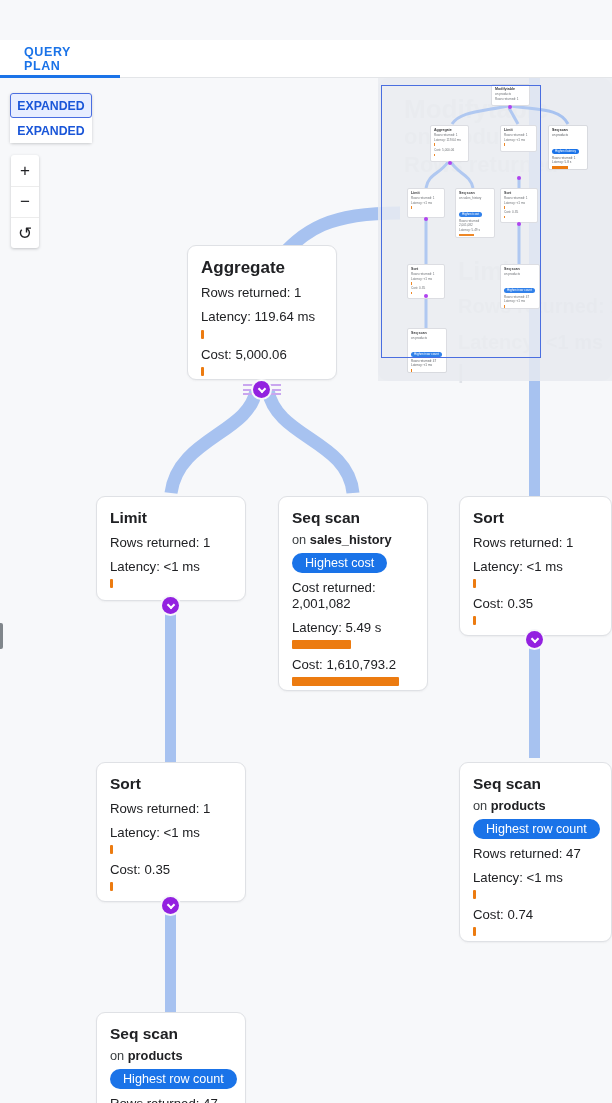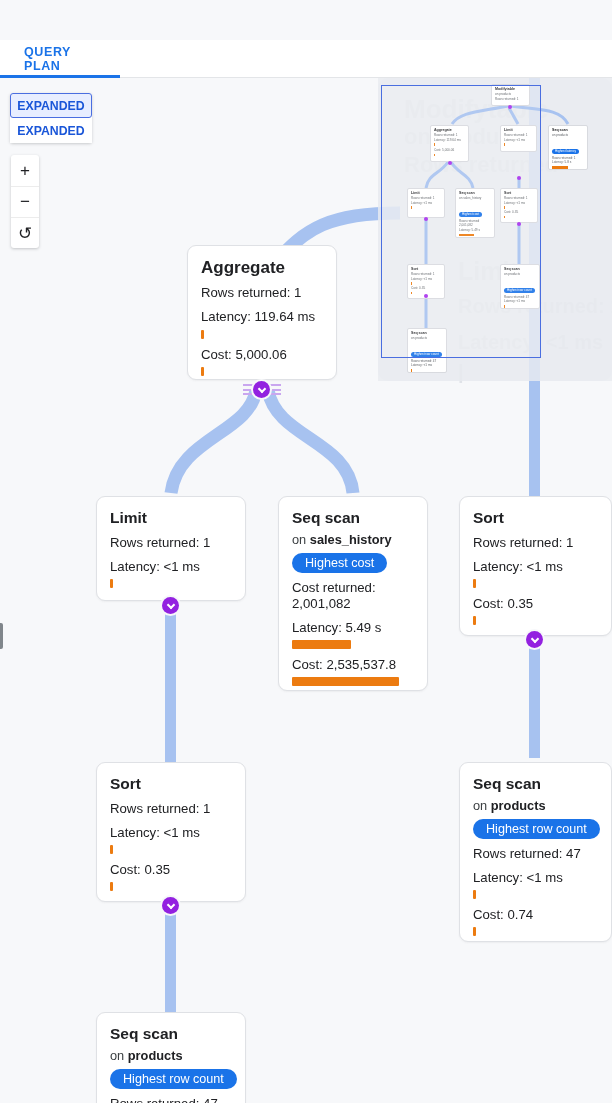--- a/index.html
+++ b/index.html
@@ -219,21 +219,21 @@
     </div>
 
     <div class="node" style="left:278px; top:418px; width:150px; height:195px;">
       <div class="node-title">Seq scan</div>
       <div class="node-sub"><span>on </span><b>sales_history</b></div>
       <div class="badge">Highest cost</div>
       <div class="metric first">Cost returned:</div>
       <div class="metric" style="margin-top:0">2,001,082</div>
       <div class="metric">Latency: 5.49 s</div>
       <div class="bar" style="width:48%"></div>
-      <div class="metric">Cost: 2,535,537.8</div>
+      <div class="metric">Cost: 1,610,793.2</div>
       <div class="bar" style="width:88%"></div>
     </div>
 
     <div class="node" style="left:459px; top:418px; width:153px; height:140px;">
       <div class="node-title">Sort</div>
       <div class="metric first">Rows returned: 1</div>
       <div class="metric">Latency: &lt;1 ms</div>
       <div class="bar tiny"></div>
       <div class="metric">Cost: 0.35</div>
       <div class="bar tiny"></div>

